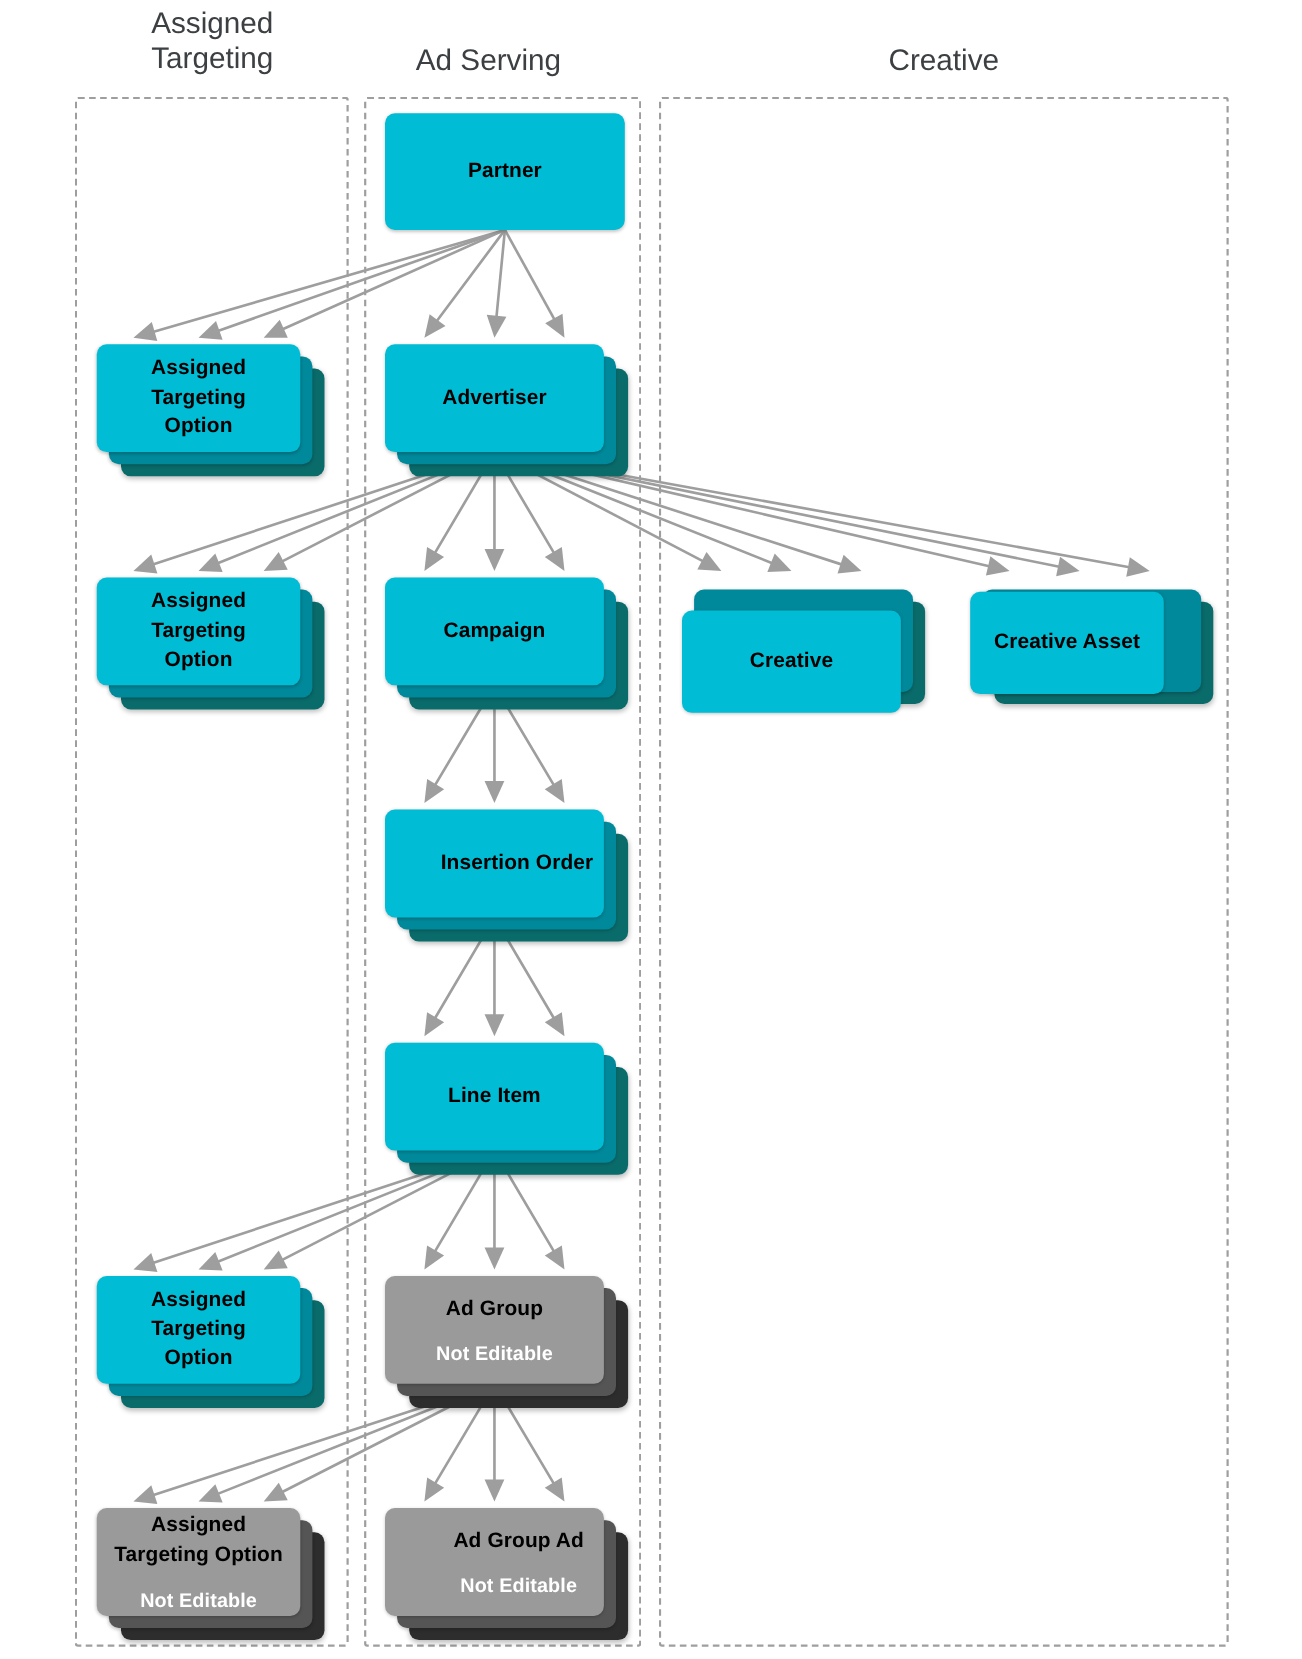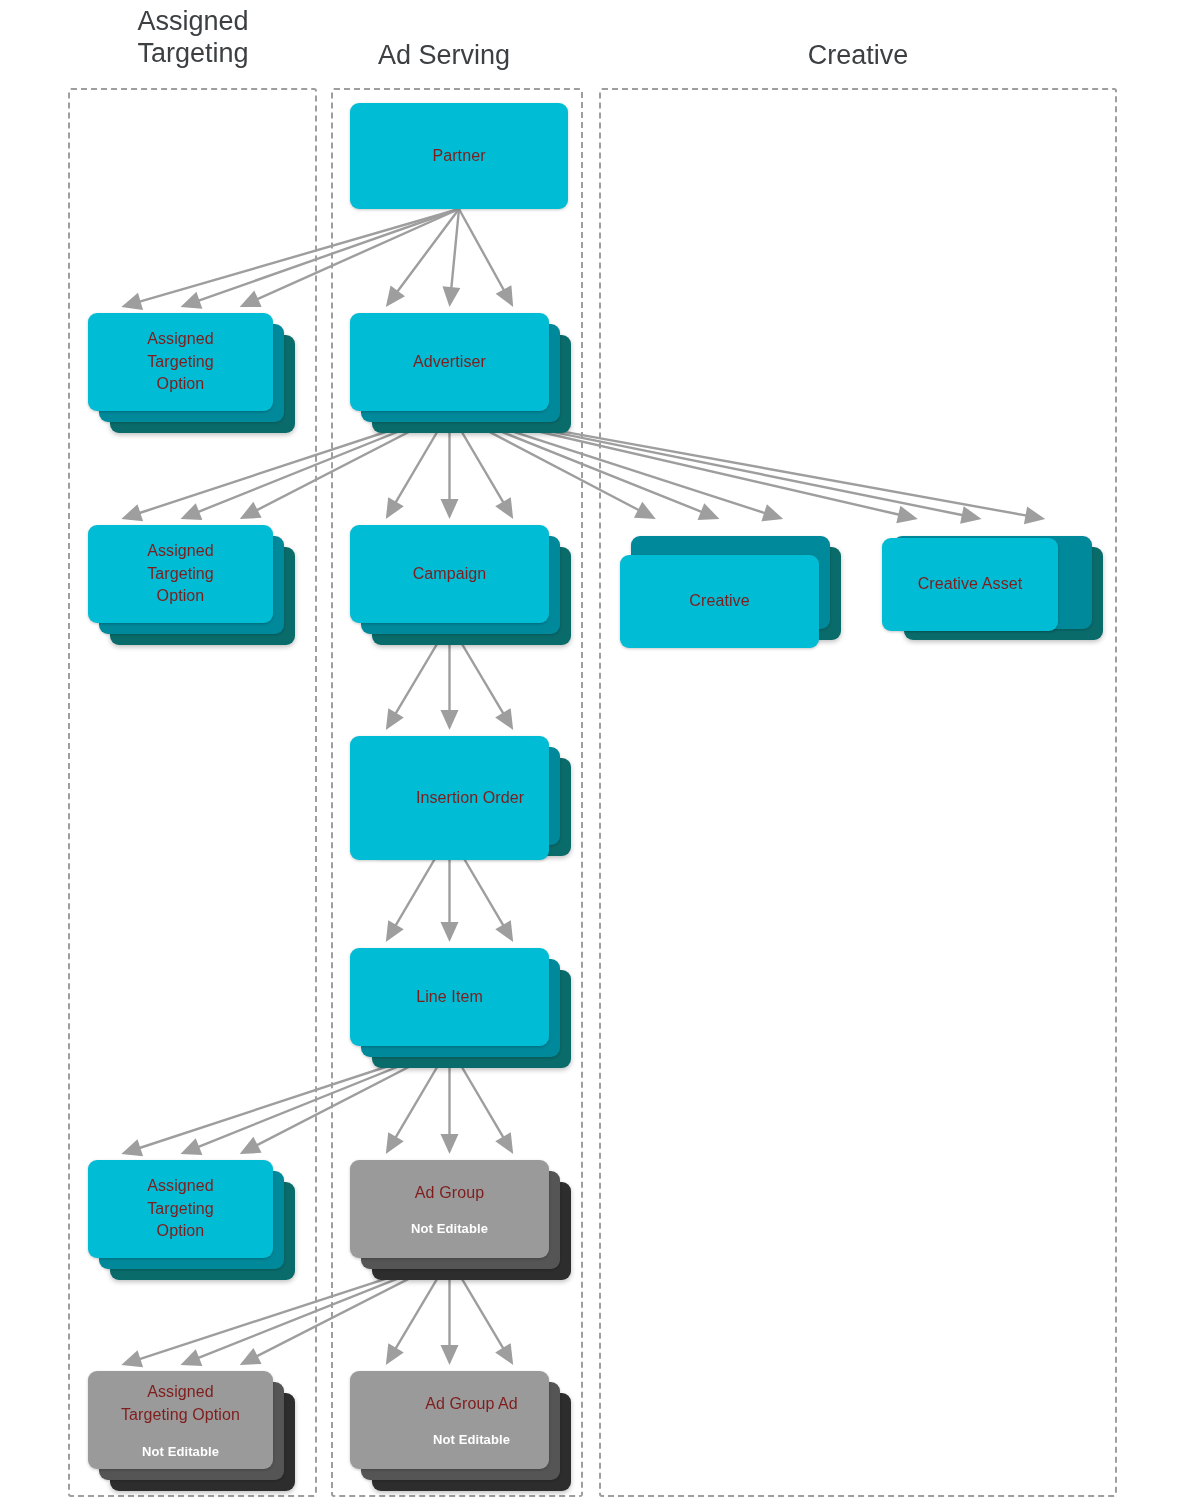--- a/index.html
+++ b/index.html
@@ -69,32 +69,32 @@
 
   .node.cyan .card.front { background: #00bcd4; }
   .node.cyan .card.back1 { background: #00899b; box-shadow: 0 1px 3px rgba(0,0,0,0.2); }
   .node.cyan .card.back2 { background: #0a6b6b; box-shadow: 0 2px 5px rgba(0,0,0,0.25); }
 
   .node.gray .card.front { background: #9a9a9a; }
   .node.gray .card.back1 { background: #555555; box-shadow: 0 1px 3px rgba(0,0,0,0.2); }
   .node.gray .card.back2 { background: #2d2d2d; box-shadow: 0 2px 5px rgba(0,0,0,0.25); }
 
   .node-label {
-    color: #7f1d1d;
-    font-size: 16px;
-    font-weight: normal;
+    color: #000000;
+    font-size: 19px;
+    font-weight: bold;
     text-align: center;
     line-height: 1.42;
     letter-spacing: 0.1px;
     white-space: pre-line;
     font-family: "Liberation Sans", sans-serif;
   }
   .node-sub {
     color: #ffffff;
-    font-size: 13px;
+    font-size: 18px;
     font-weight: bold;
     text-align: center;
     margin-top: 17px;
     letter-spacing: 0.1px;
     font-family: "Liberation Sans", sans-serif;
   }
 </style>
 </head>
 <body>
 
@@ -308,21 +308,21 @@
       <div class="node cyan" style="left: 882px; top: 525px; width: 223px; height: 117px;">
         <div class="card back2" style="left: 22px; top: 22px; width: 199px; height: 93px;"></div>
         <div class="card back1" style="left: 11px; top: 11px; width: 199px; height: 93px;"></div>
         <div class="card front" style="left: 0px; top: 13px; width: 176px; height: 93px; align-items: center;">
           <div class="node-label">Creative Asset</div>
         </div>
       </div>
       <div class="node cyan" style="left: 350px; top: 736px; width: 223px; height: 122px;">
         <div class="card back2" style="left: 22px; top: 22px; width: 199px; height: 98px;"></div>
         <div class="card back1" style="left: 11px; top: 11px; width: 199px; height: 98px;"></div>
-        <div class="card front" style="left: 0px; top: 0px; width: 199px; height: 124px; padding-left: 41px;">
+        <div class="card front" style="left: 0px; top: 0px; width: 199px; height: 98px; padding-left: 41px;">
           <div class="node-label">Insertion Order</div>
         </div>
       </div>
       <div class="node cyan" style="left: 350px; top: 948px; width: 223px; height: 122px;">
         <div class="card back2" style="left: 22px; top: 22px; width: 199px; height: 98px;"></div>
         <div class="card back1" style="left: 11px; top: 11px; width: 199px; height: 98px;"></div>
         <div class="card front" style="left: 0px; top: 0px; width: 199px; height: 98px;">
           <div class="node-label">Line Item</div>
         </div>
       </div>

